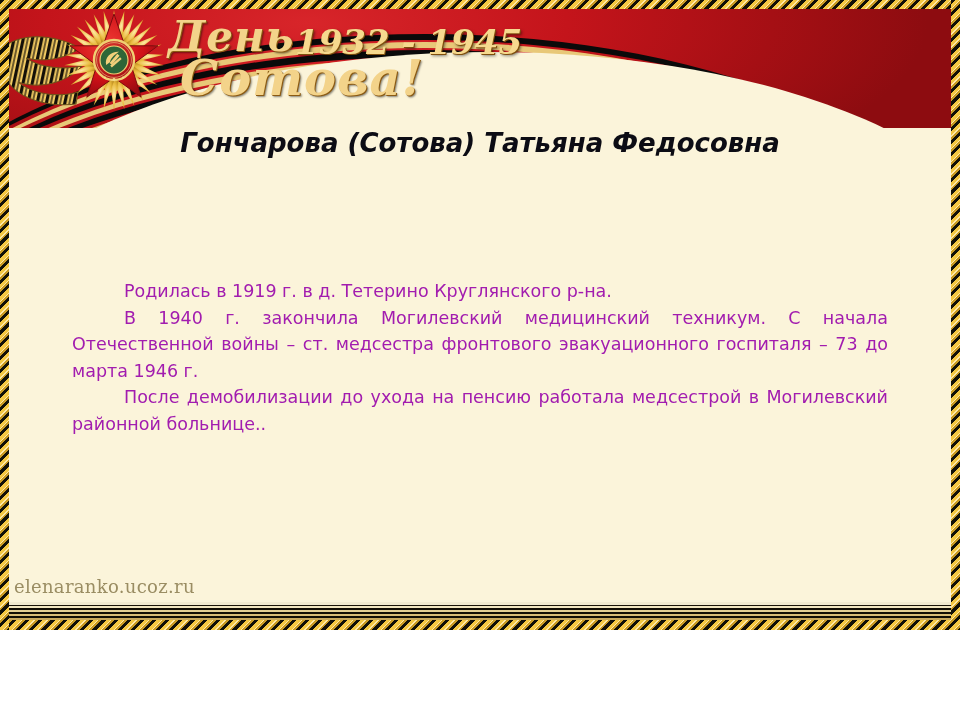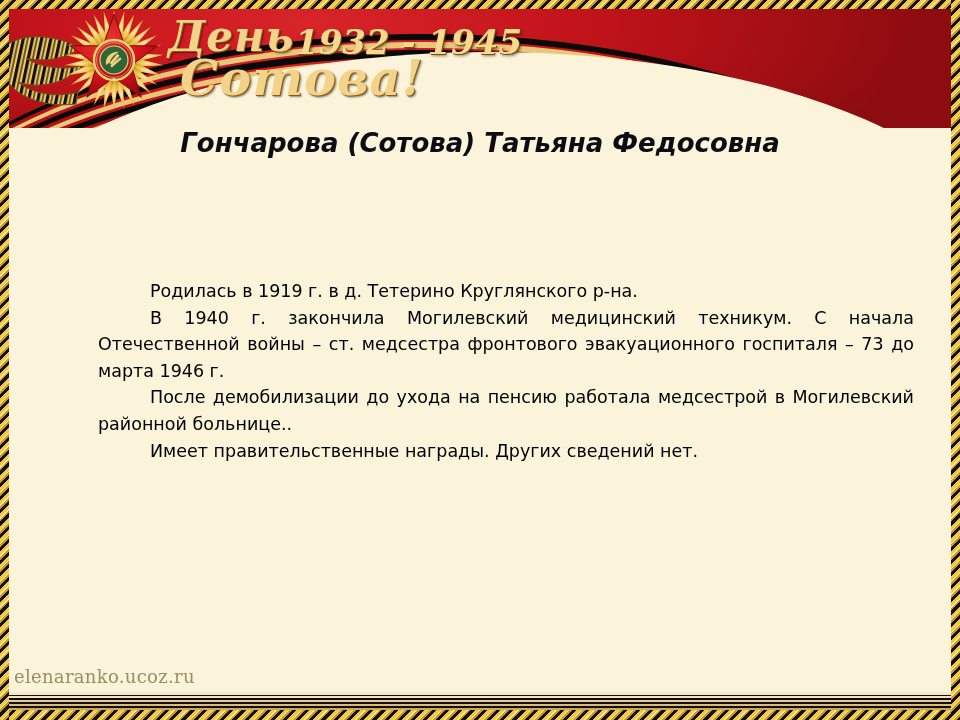--- a/index.html
+++ b/index.html
@@ -11,21 +11,21 @@
     width: 960px;
     height: 720px;
     overflow: hidden;
     font-family: "DejaVu Sans", sans-serif;
   }
 
   
   .slide {
     position: relative;
     width: 960px;
-    height: 720px;
+    height: 630px;
     background: #fbf4da;
     overflow: hidden;
   }
 
   
   .border-band {
     position: absolute;
     background-image: repeating-linear-gradient(
         135deg,
         #111008 0px, #111008 3px,
@@ -168,23 +168,22 @@
 
   
   .body-text {
     position: absolute;
     left: 72px;
     top: 278px;
     width: 816px;
     z-index: 30;
     font-family: "DejaVu Sans", sans-serif;
     font-size: 17.5px;
-    color: #000000;
+    color: #a21caf;
     line-height: 1.52;
-    margin-left: 26px;
   }
   .para {
     margin: 0;
     text-align: justify;
     text-indent: 52px;
   }
   .para.last-line-natural { text-align-last: left; }
 
   
   .footer-stripes {
@@ -325,21 +324,20 @@
 
     <div class="years">1932 - 1945</div>
   </div>
 
   <div class="slide-title">Гончарова (Сотова) Татьяна Федосовна</div>
 
   <div class="body-text">
     <p class="para last-line-natural">Родилась в 1919 г. в д. Тетерино Круглянского р-на.</p>
     <p class="para">В 1940 г. закончила Могилевский медицинский техникум. С начала Отечественной войны – ст. медсестра фронтового эвакуационного госпиталя – 73 до марта 1946 г.</p>
     <p class="para">После демобилизации до ухода на пенсию работала медсестрой в Могилевский районной больнице..</p>
-    <p class="para last-line-natural">Имеет правительственные награды. Других сведений нет.</p>
   </div>
 
   <div class="watermark">elenaranko.ucoz.ru</div>
   <div class="footer-stripes"></div>
 
   <div class="border-band border-top"></div>
   <div class="border-band border-bottom"></div>
   <div class="border-band border-left"></div>
   <div class="border-band border-right"></div>
 

